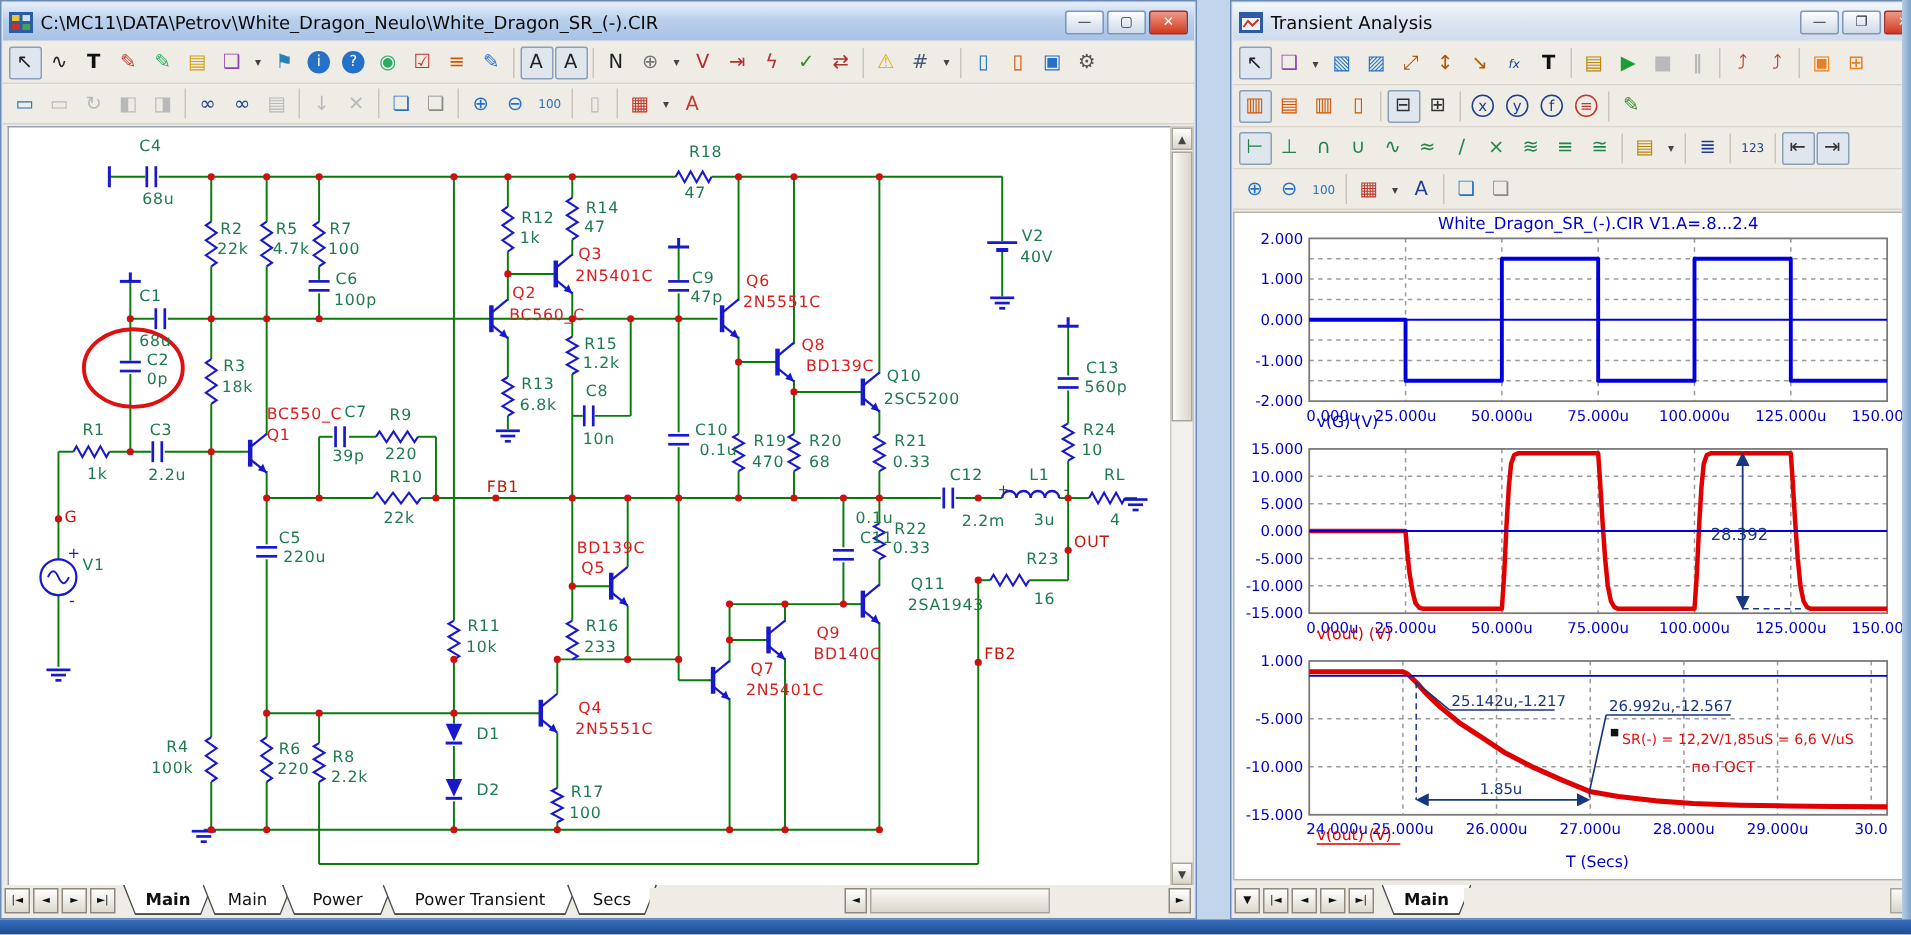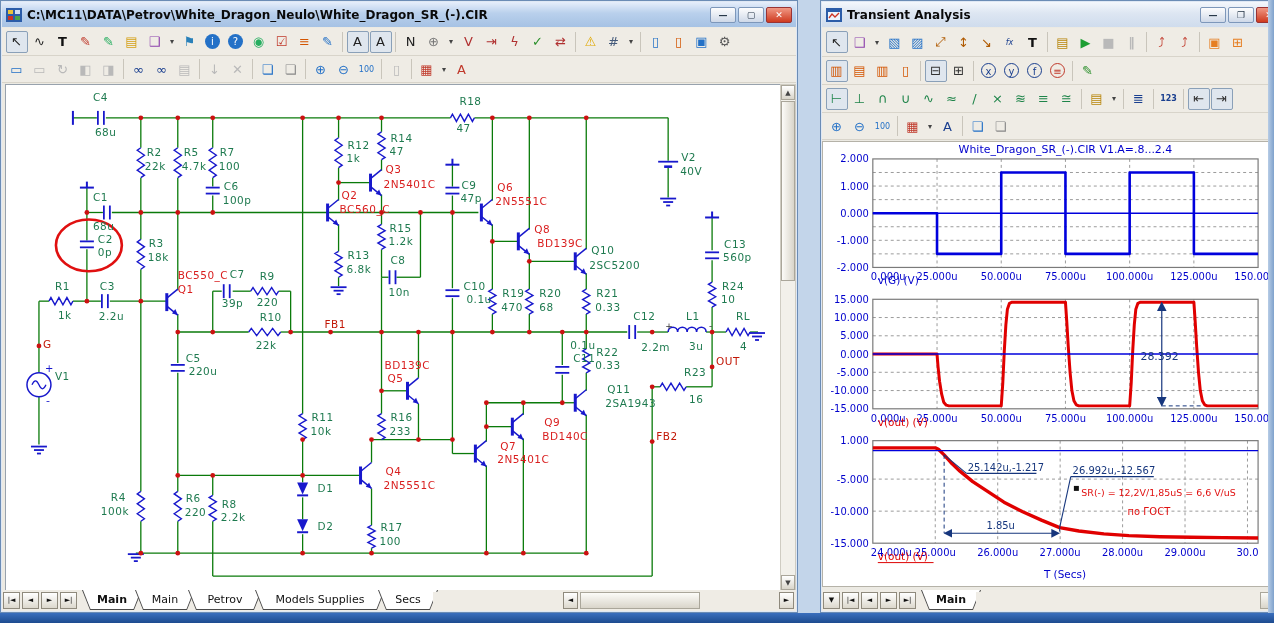--- a/index.html
+++ b/index.html
@@ -4,21 +4,21 @@
 <style>
   html,body{margin:0;padding:0;background:#9db8d6;}
   *{box-sizing:border-box;}
   #scre{position:relative;width:1274px;height:623px;background:#c3d5ea;overflow:hidden;
         font-family:"DejaVu Sans",sans-serif;font-size:12px;color:#111;}
   .win{position:absolute;top:0;height:613px;background:#eceae3;border:1px solid #6b8cb5;
        box-shadow:0 0 0 1px #dfe8f4 inset;}
   #lwin{left:0;width:798px;}
   #rwin{left:820px;width:468px;}
   .tbar{position:absolute;left:1px;right:1px;top:1px;height:25px;display:flex;align-items:center;
-        padding:0 4px;background:linear-gradient(#e6eefb,#b9d0ec 45%,#a6c2e4);font-weight:bold;}
+        padding:0 4px;background:linear-gradient(#e6eefb,#b9d0ec 45%,#a6c2e4);}
   #rwin .tbar{background:linear-gradient(#f4f7fc,#dde6f2 45%,#cfdced);}
   .ticon{width:16px;height:14px;margin-right:5px;position:relative;flex:0 0 auto;}
   .ttext{flex:1 1 auto;white-space:nowrap;overflow:hidden;font-size:12px;color:#0a0a0a;}
   .wbtns{display:flex;gap:2px;flex:0 0 auto;}
   .wbtn{width:26px;height:16px;border:1px solid #7d97ba;border-radius:2px;font-size:9px;line-height:14px;
         text-align:center;background:linear-gradient(#fdfdfd,#cfd9e8);color:#234;cursor:pointer;}
   .wbtn.close{background:linear-gradient(#f09884,#cf3a1f);color:#fff;border-color:#933;}
   .toolrow{position:absolute;left:1px;right:1px;display:flex;align-items:center;padding:0 3px;
            background:#efece5;border-bottom:1px solid #d8d4ca;}
   .tbtn{height:22px;min-width:22px;padding:0 1px;margin:0 0.5px;border:1px solid transparent;border-radius:2px;
@@ -668,24 +668,24 @@
     <div class="navb">►</div>
     <div class="navb">►|</div>
     <div class="tabwrap" id="ltabs">
           <div class="tabO act" style="width: 60px;">
             <div class="tabI">Main</div>
           </div>
           <div class="tabO" style="width: 60px;">
             <div class="tabI">Main</div>
           </div>
           <div class="tabO" style="width: 74px;">
-            <div class="tabI">Petrov</div>
+            <div class="tabI">Power</div>
           </div>
           <div class="tabO" style="width: 130px;">
-            <div class="tabI">Models Supplies</div>
+            <div class="tabI">Power Transient</div>
           </div>
           <div class="tabO" style="width: 60px;">
             <div class="tabI">Secs</div>
           </div>
         </div>
     <div class="hsc">
       <div class="hsb" style="left:130px;">◄</div>
       <div class="hth" style="left:147px;width:120px;"></div>
       <div class="hsb" style="right:0;">►</div>
     </div>
@@ -845,21 +845,21 @@
         </div>
         <div class="tbtn dd">
           <span style="color: rgb(68, 68, 68);">▾</span>
         </div>
         <div class="sep"></div>
         <div class="tbtn">
           <span style="color: rgb(26, 63, 143);">≣</span>
         </div>
         <div class="sep"></div>
         <div class="tbtn">
-          <span style="color: rgb(26, 63, 143); font-size: 8px; font-weight: bold;">123</span>
+          <span style="color: rgb(26, 63, 143); font-size: 8px;">123</span>
         </div>
         <div class="sep"></div>
         <div class="tbtn pressed">
           <span style="color: rgb(51, 51, 51);">⇤</span>
         </div>
         <div class="tbtn pressed">
           <span style="color: rgb(51, 51, 51);">⇥</span>
         </div>
       </div>
   <div class="toolrow" id="rtb4" style="top:112px;height:27px;">

